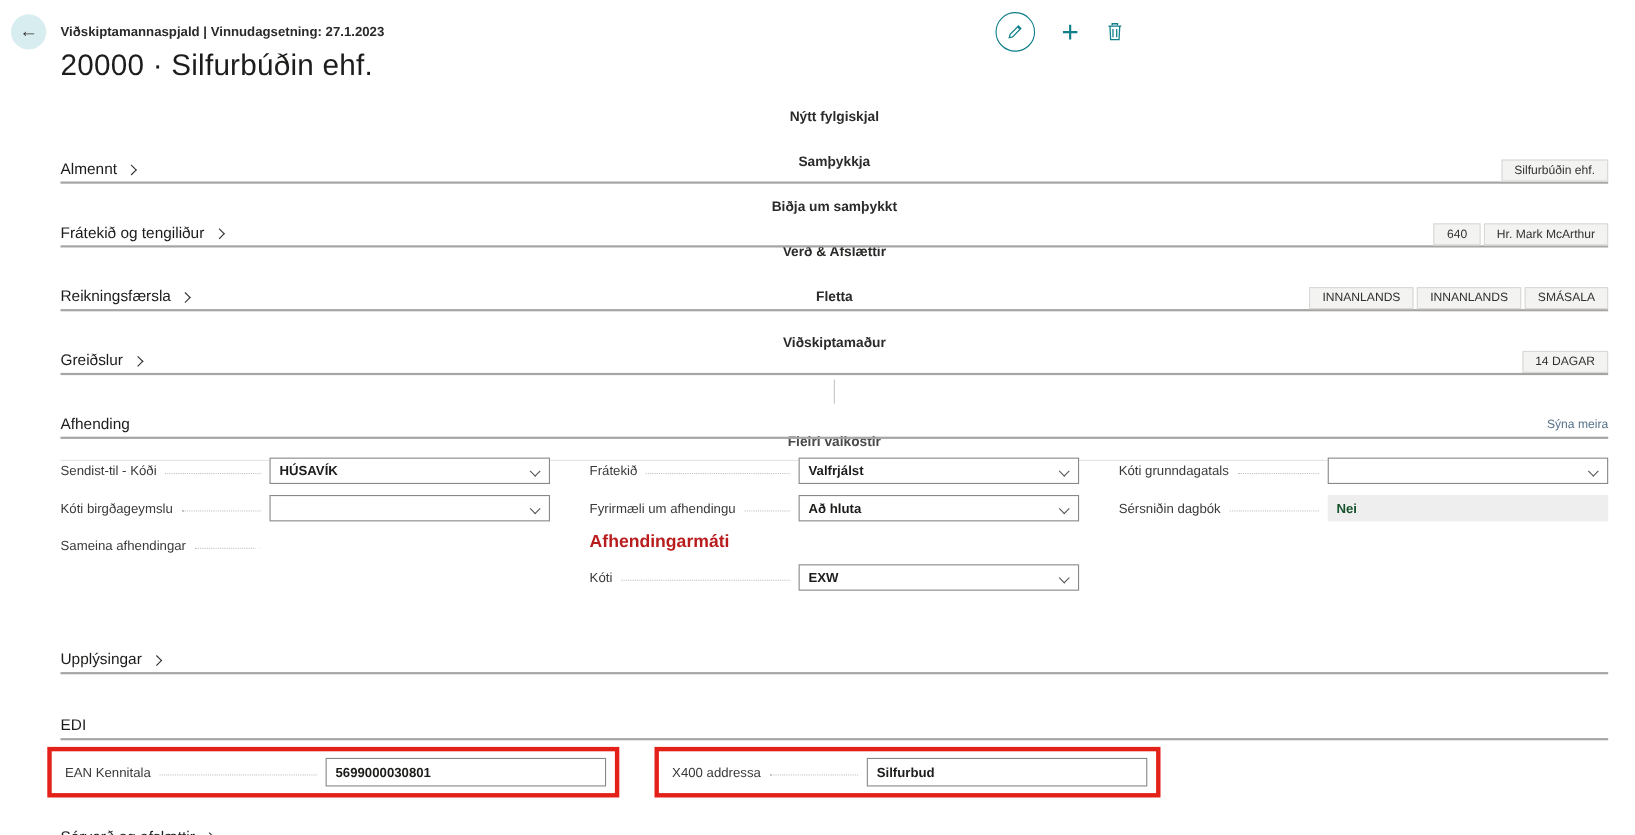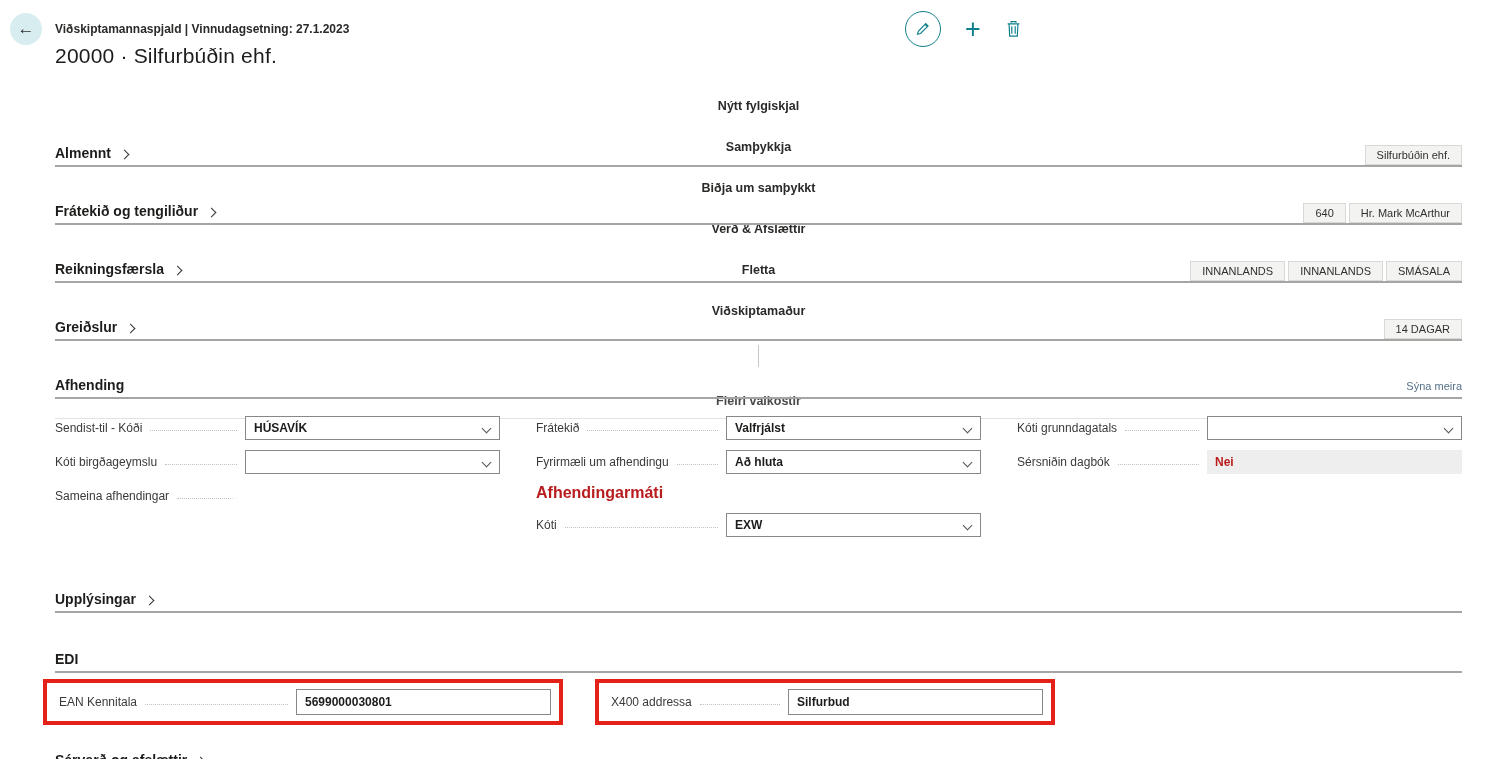--- a/index.html
+++ b/index.html
@@ -8,35 +8,35 @@
 
   
   .back-btn { position:absolute; left:10px; top:13px; width:32px; height:32px; border-radius:50%;
               background:#d8edf0; display:flex; align-items:center; justify-content:center;
               font-size:17px; color:#323130; cursor:pointer; }
   .caption { position:absolute; left:55px; top:22px; font-size:12px; font-weight:700; color:#2b2a29; }
   .top-icons { position:absolute; left:905px; top:11px; display:flex; align-items:center; gap:24px; }
   .edit-circle { width:36px; height:36px; border-radius:50%; border:1.5px solid #0e7f8b;
                  display:flex; align-items:center; justify-content:center; }
   .plus-glyph { font-size:27px; font-weight:300; color:#0e7f8b; line-height:1; margin-top:-2px; }
-  .page-title { position:absolute; left:55px; top:44px; font-size:21px; font-weight:300; color:#1d1c1b; letter-spacing:0.2px; }
+  .page-title { position:absolute; left:55px; top:44px; font-size:27px; font-weight:300; color:#1d1c1b; letter-spacing:0.2px; }
 
   
   .action-bar { position:absolute; left:55px; right:24px; top:99px; display:flex; align-items:center;
                 gap:27px; font-size:12.5px; font-weight:700; color:#2b2a29; padding-bottom:10px;
                 border-bottom:1px solid #e4e3e2;flex-direction:column; }
   .action-item { cursor:pointer; white-space:nowrap; }
   .vdiv { width:1px; height:22px; background:#c8c6c4; margin:0 2px; }
   .more-item { color:#494949; }
 
   
   .content { position:absolute; left:55px; right:24px; top:122px; }
   .fasttab-head { display:flex; justify-content:space-between; align-items:flex-end;
                   border-bottom:2px solid #a7a5a3; padding-bottom:4px; }
-  .ft-title { font-size:14px; font-weight:700; color:#1d1c1b; white-space:nowrap; cursor:pointer; }
+  .ft-title { font-size:14px; font-weight:400; color:#1d1c1b; white-space:nowrap; cursor:pointer; }
   .chev-r { display:inline-block; width:7px; height:7px; border-top:1.5px solid #323130;
             border-right:1.5px solid #323130; transform:rotate(45deg); margin-left:10px; }
   .badges { display:flex; margin-bottom:-4px; }
   .badge { background:#f3f3f2; border:1px solid #d9d8d7; padding:3px 11px; font-size:11px;
            color:#323130; margin-left:3px; white-space:nowrap; }
   .show-more { font-size:11px; color:#56718a; margin-bottom:1px; cursor:pointer; }
 
   .mt-first { margin-top:23px; }
   .mt-sec   { margin-top:36px; }
   .mt-info  { margin-top:44px; }
@@ -48,21 +48,21 @@
   .col { width:445px; }
   .field { display:flex; align-items:center; height:24px; margin-bottom:10px; }
   .flabel { font-size:12px; color:#3b3a39; white-space:nowrap; }
   .leader { flex:1; margin:4px 8px 0 8px; border-bottom:1px dotted #c4c2c0; height:1px; }
   .control { width:255px; flex:none; }
   .combo { position:relative; height:24px; border:1px solid #8a8886; display:flex; align-items:center;
            padding:0 24px 0 8px; font-size:12px; font-weight:700; color:#1d1c1b; background:#fff; cursor:pointer; }
   .combo .chev-d { position:absolute; right:9px; top:8px; width:7px; height:7px;
                    border-left:1px solid #555; border-bottom:1px solid #555; transform:rotate(-45deg); }
   .readonly { height:24px; background:#efeeee; display:flex; align-items:center; padding:0 8px;
-              font-size:12px; font-weight:700; color:#b91c1c; }
+              font-size:12px; font-weight:700; color:#14532d; }
   .group-label { font-size:16px; font-weight:700; color:#b91c1c; margin:3px 0 11px 0; }
   .toggle { width:40px; height:20px; border-radius:10px; background:#0e7f8b; position:relative; cursor:pointer; }
   .toggle .knob { position:absolute; right:2px; top:2px; width:16px; height:16px; border-radius:50%; background:#fff; }
 
   
   .edi-row { display:flex; margin-top:6px; }
   .red-box { border:4px solid #e32119; width:520px; padding:6px 8px 6px 12px; display:flex;
              align-items:center; margin-left:-12px; }
   .red-box.second { margin-left:32px; width:460px; }
   .text-input { width:255px; height:26px; border:1px solid #8a8886; display:flex; align-items:center;

